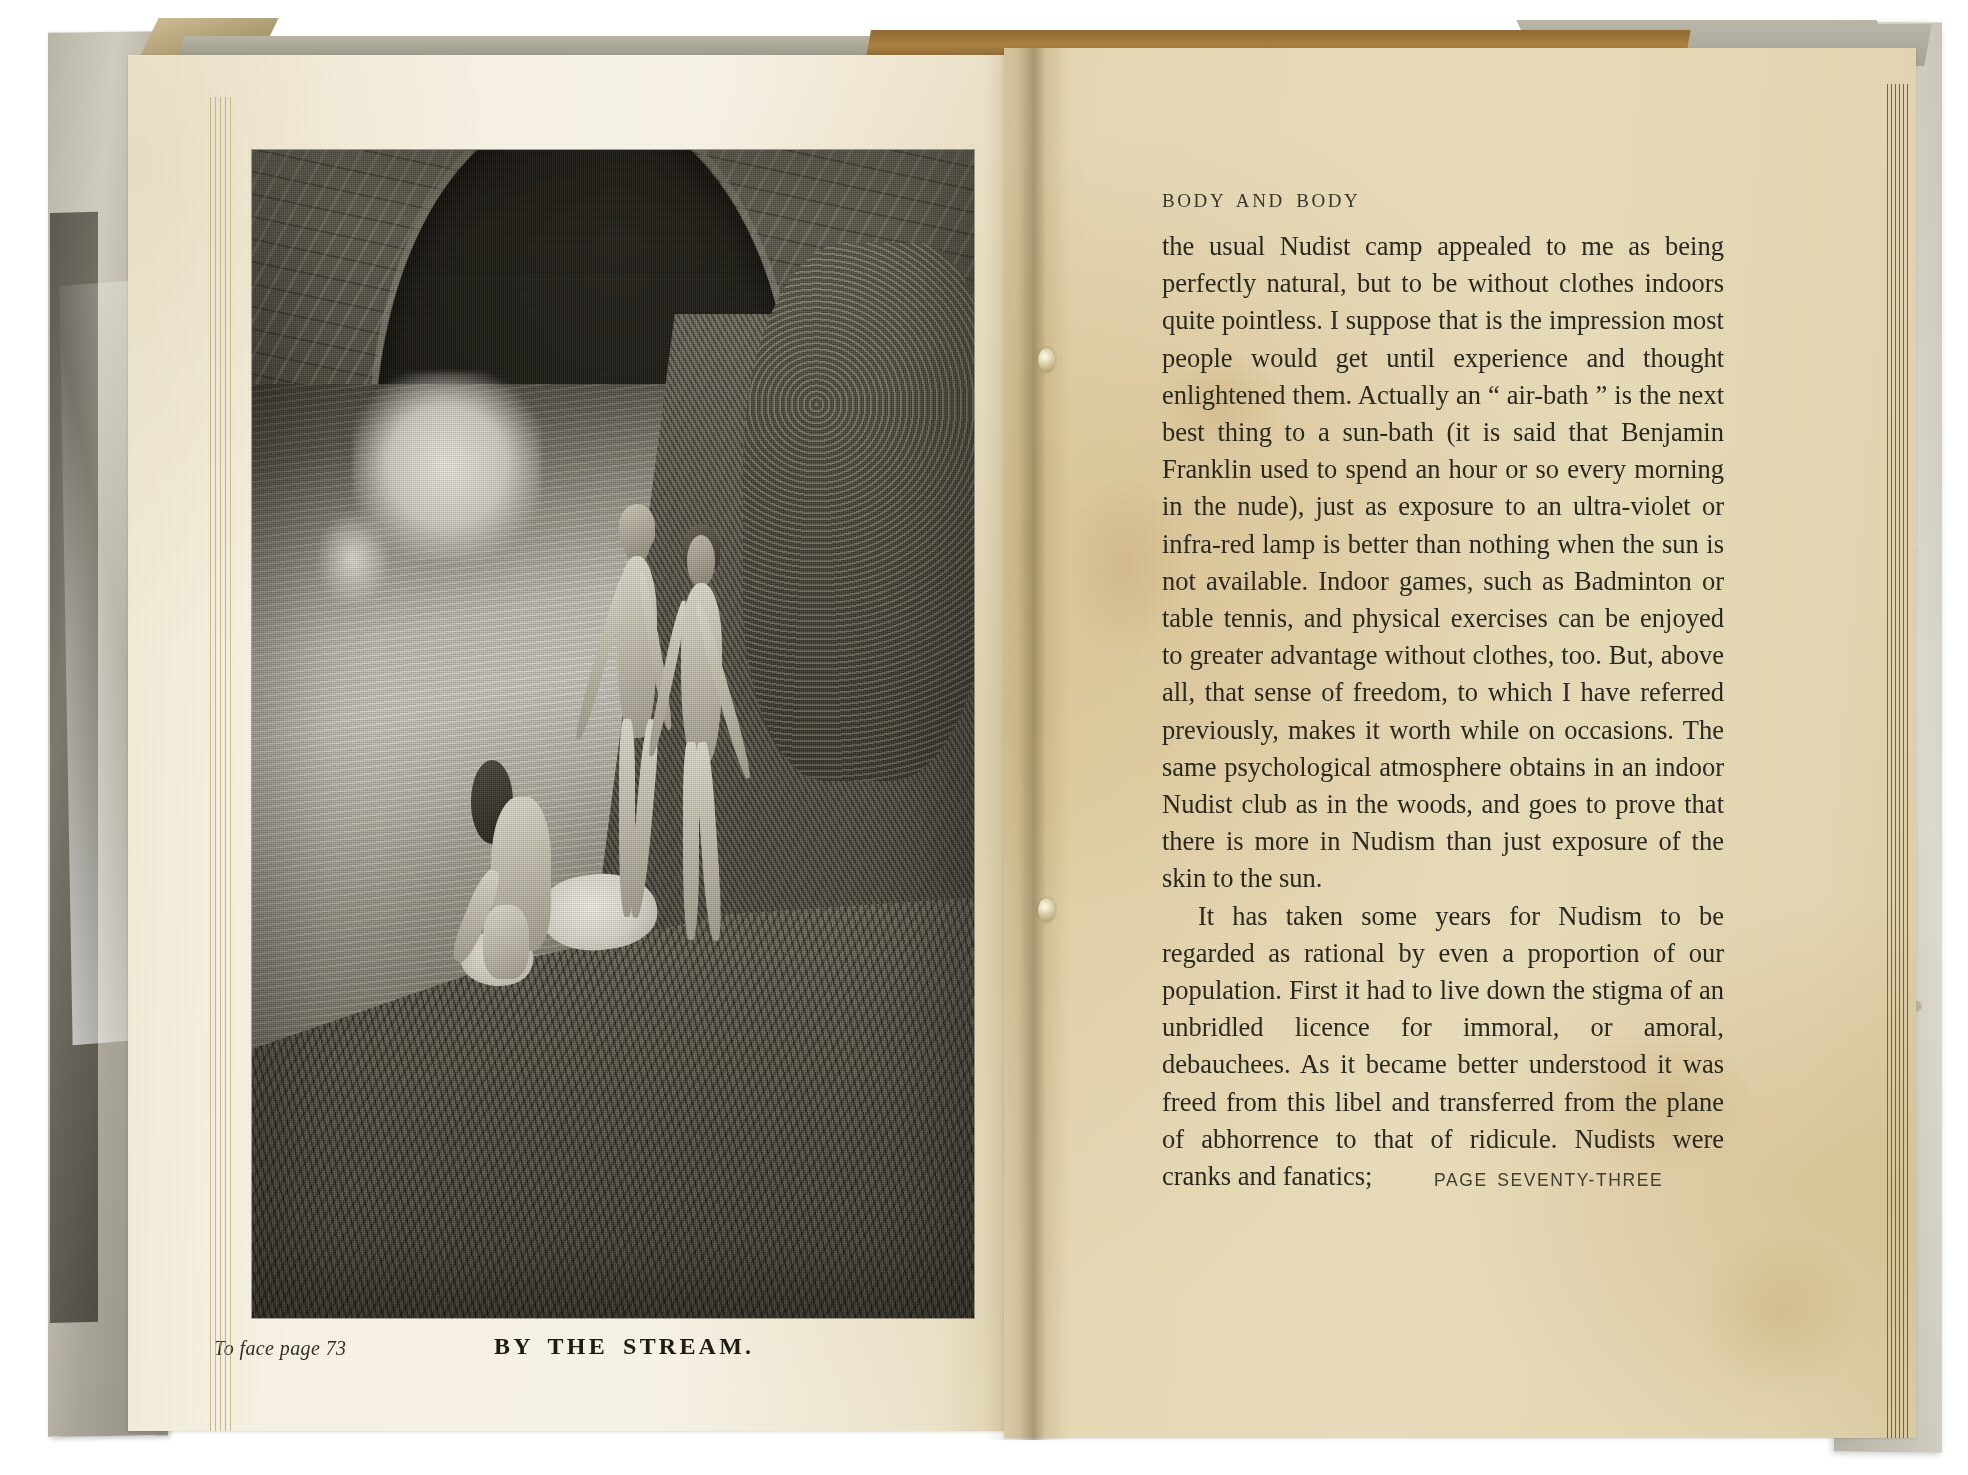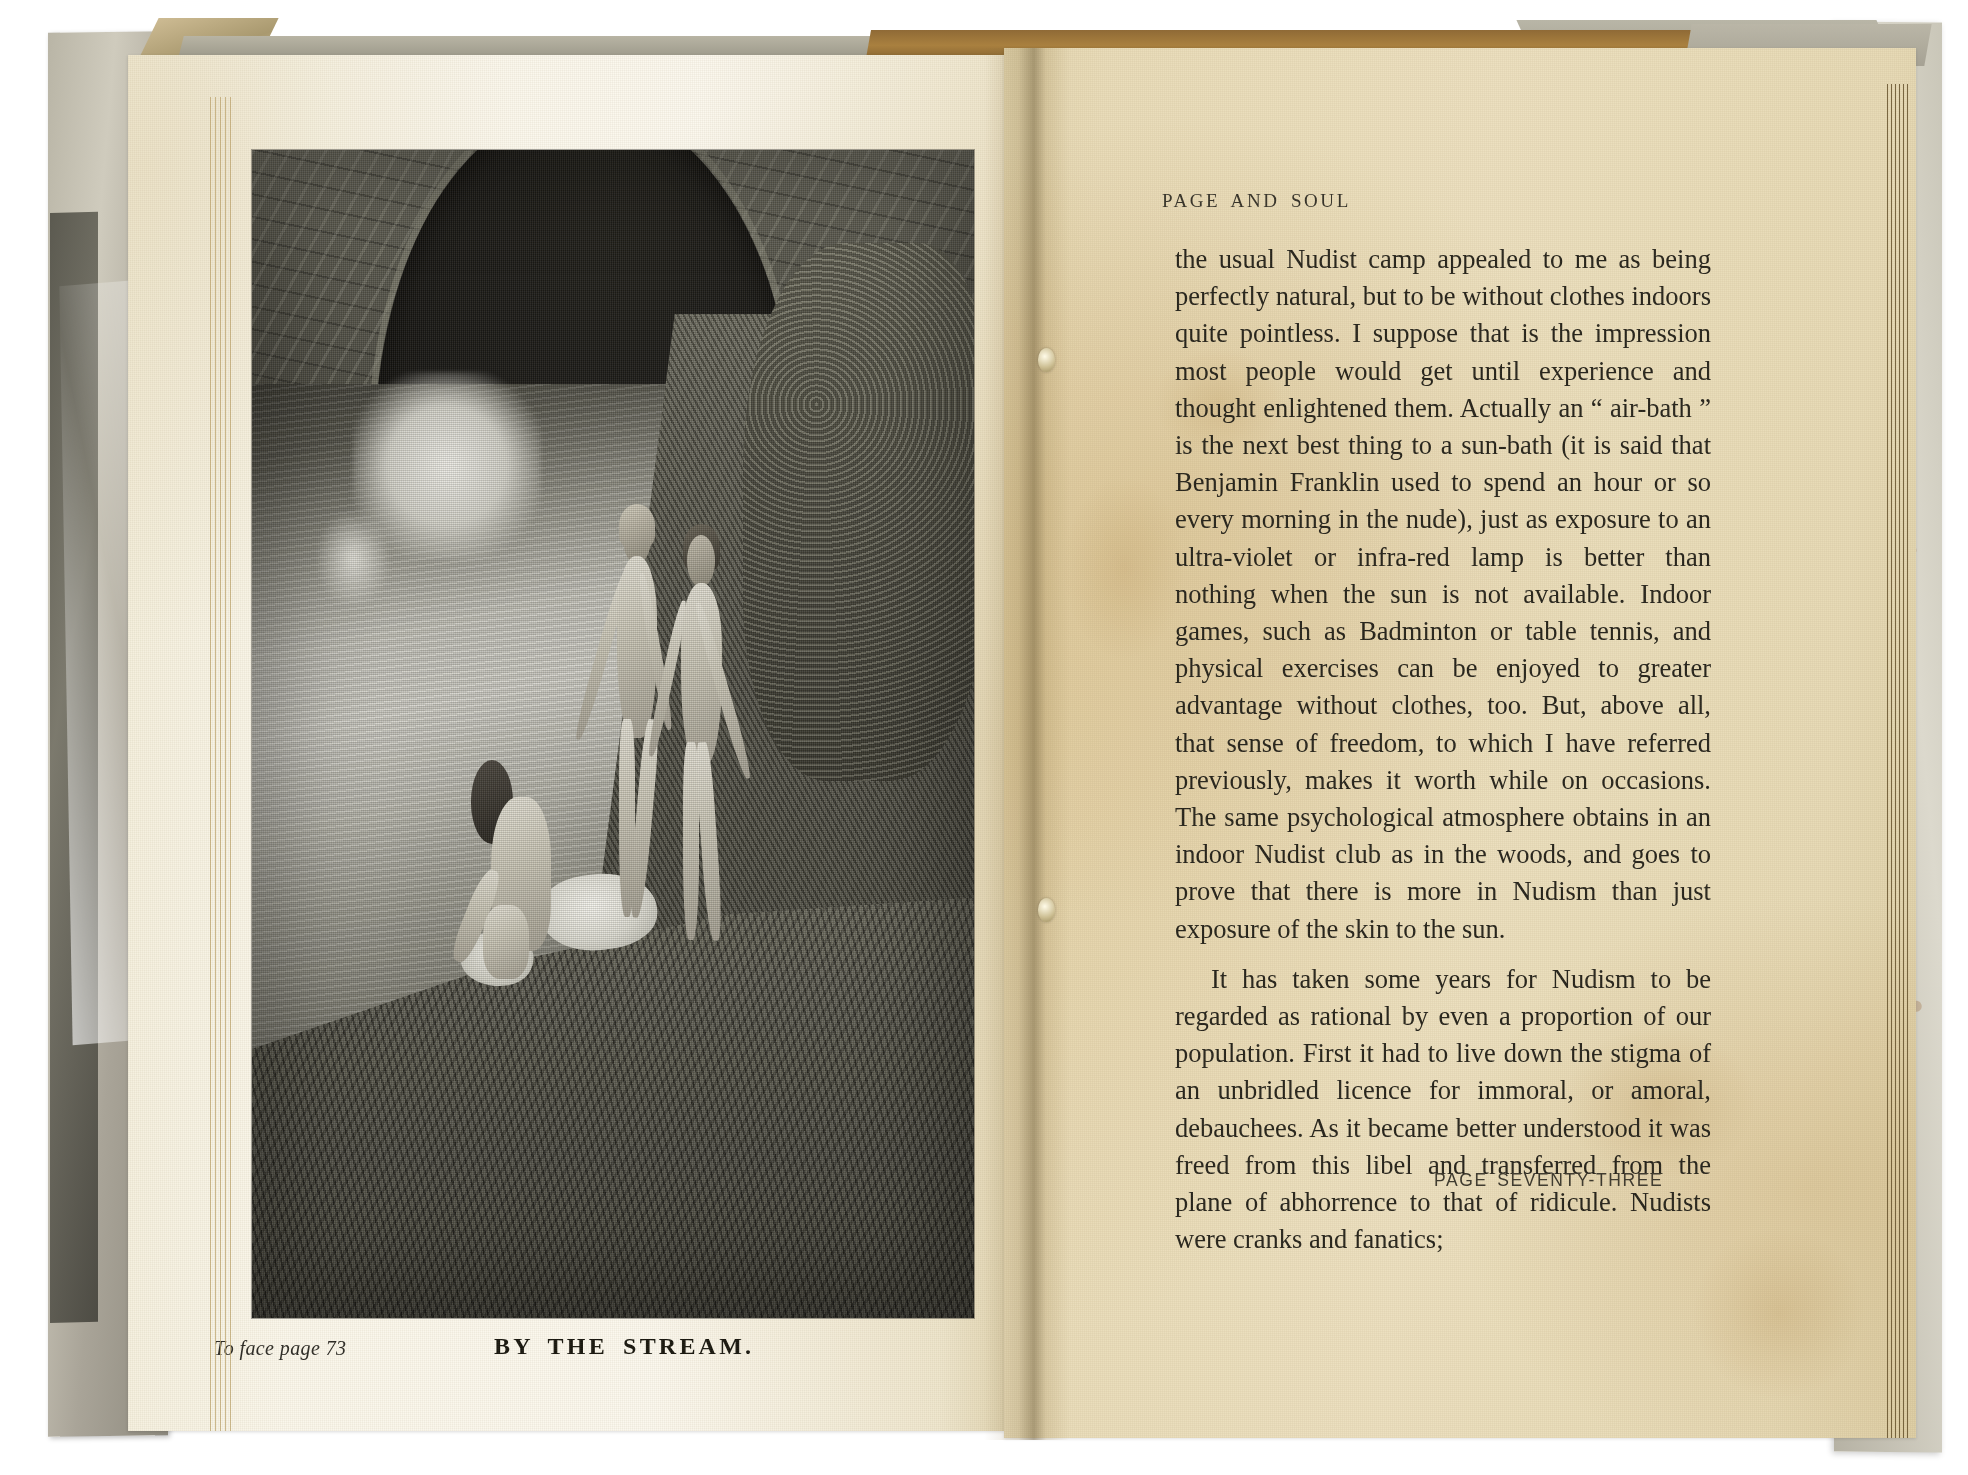--- a/index.html
+++ b/index.html
@@ -495,21 +495,21 @@
     left: 158px;
     top: 180px;
     width: 562px;
     font-family: "Liberation Serif", serif;
     font-size: 26.5px;
     line-height: 37.2px;
     color: #25231c;
     text-align: justify;
     text-justify: inter-word;
   }
-  .textblock p { margin: 13px; }
+  .textblock p { margin: 0; }
   .textblock p.indent { text-indent: 36px; }
   .folio {
     position: absolute;
     left: 430px;
     top: 1122px;
     font-family: Liberation Sans, sans-serif;
     font-size: 17.5px;
     letter-spacing: 1.6px;
     word-spacing: 3px;
     color: #3a372d;
@@ -605,21 +605,21 @@
       <div class="foredge-left"></div>
     </div>
 
     <div class="page page-right grain">
 
       <div class="fox" style="left:150px;top:300px;width:130px;height:110px;background:radial-gradient(ellipse,rgba(186,150,88,.26),transparent 70%);"></div>
       <div class="fox" style="left:60px;top:430px;width:120px;height:180px;background:radial-gradient(ellipse,rgba(186,150,88,.24),transparent 72%);"></div>
       <div class="fox" style="left:560px;top:980px;width:190px;height:150px;background:radial-gradient(ellipse,rgba(180,142,80,.24),transparent 72%);"></div>
       <div class="fox" style="left:690px;top:1180px;width:170px;height:170px;background:radial-gradient(ellipse,rgba(178,140,78,.22),transparent 72%);"></div>
 
-      <div class="runhead">PAGE AND SOUL</div>
+      <div class="runhead">BODY AND BODY</div>
 
       <div class="textblock">
         <p>the usual Nudist camp appealed to me as being perfectly natural, but to be without clothes indoors quite pointless.  I suppose that is the impression most people would get until experi­ence and thought enlightened them.  Actually an “ air-bath ” is the next best thing to a sun-bath (it is said that Benjamin Franklin used to spend an hour or so every morning in the nude), just as exposure to an ultra-violet or infra-red lamp is better than nothing when the sun is not available.  Indoor games, such as Badminton or table tennis, and physical exer­cises can be enjoyed to greater advantage without clothes, too.  But, above all, that sense of freedom, to which I have referred previously, makes it worth while on occasions.  The same psychological atmosphere obtains in an indoor Nudist club as in the woods, and goes to prove that there is more in Nudism than just exposure of the skin to the sun.</p>
         <p class="indent">It has taken some years for Nudism to be regarded as rational by even a proportion of our population.  First it had to live down the stigma of an unbridled licence for immoral, or amoral, debauchees.  As it became better under­stood it was freed from this libel and trans­ferred from the plane of abhorrence to that of ridicule.  Nudists were cranks and fanatics;</p>
       </div>
 
       <div class="folio">PAGE SEVENTY-THREE</div>
 
       <div class="foredge-right"></div>
     </div>

